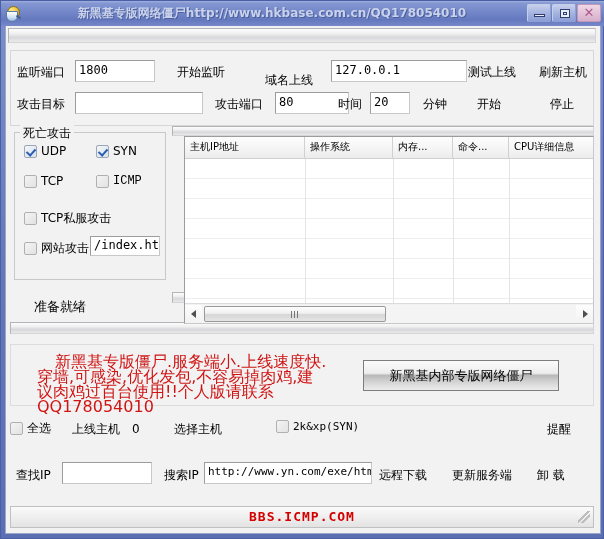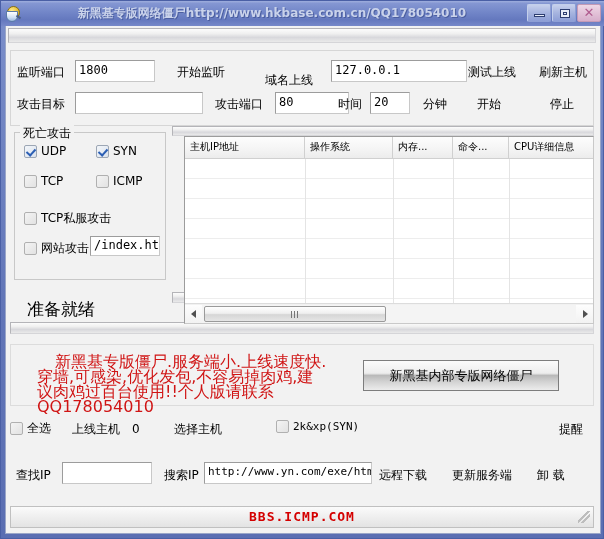--- a/index.html
+++ b/index.html
@@ -376,22 +376,22 @@
     height: 10px;
   }
   #bar-status {
     position: absolute;
     left: 166px; top: 266px;
     width: 422px;
     height: 11px;
   }
   #status-text {
     position: absolute;
-    left: 21px; top: 272px;
-    font-size: 17px;
+    left: 28px; top: 272px;
+    font-size: 13px;
     color: #000;
   }
   #bar-wide {
     position: absolute;
     left: 4px; top: 296px;
     width: 584px;
     height: 12px;
   }
 
   
@@ -522,21 +522,21 @@
       <span>UDP</span>
     </div>
     <div class="cb" style="left:90px; top:118px;">
       <span class="cbx checked"></span>
       <span>SYN</span>
     </div>
     <div class="cb" style="left:18px; top:148px;">
       <span class="cbx gray"></span>
       <span>TCP</span>
     </div>
-    <div class="cb" style="left:90px; top:148px;">
+    <div class="cb" style="left:90px; top:148px;font-family:Liberation Mono, monospace;">
       <span class="cbx gray"></span>
       <span>ICMP</span>
     </div>
     <div class="cb" style="left:18px; top:184px;">
       <span class="cbx gray"></span>
       <span>TCP私服攻击</span>
     </div>
     <div class="cb" style="left:18px; top:214px;align-items:center;">
       <span class="cbx gray"></span>
       <span>网站攻击</span>
@@ -593,21 +593,21 @@
         <span>全选</span>
       </div>
       <div class="lbl" style="left:62px; top:10px;">上线主机</div>
       <div class="lbl" style="left:122px; top:10px;">0</div>
       <div class="lbl" style="left:164px; top:10px;">选择主机</div>
 
       <div class="cb" style="left:226px; top:8px;padding-left:40px;">
         <span class="cbx gray"></span>
         <span style="font-family:'DejaVu Sans Mono','Liberation Mono',monospace;font-size:11px;">2k&amp;xp(SYN)</span>
       </div>
-      <div class="btnlbl" style="left:537px; top:10px;margin-left:12px;">提醒</div>
+      <div class="btnlbl" style="left:537px; top:10px;">提醒</div>
 
       <div class="lbl" style="left:6px; top:56px;">查找IP</div>
       <div class="txt" style="left:52px; top:50px; width:90px; height:22px;"></div>
       <div class="btnlbl" style="left:154px; top:56px;">搜索IP</div>
       <div class="txt" style="left:194px; top:50px; width:168px; height:22px; font-size:11px;">http://www.yn.com/exe/htm</div>
       <div class="btnlbl" style="left:369px; top:56px;">远程下载</div>
       <div class="btnlbl" style="left:442px; top:56px;">更新服务端</div>
       <div class="btnlbl" style="left:527px; top:56px;">卸 载</div>
     </div>
 

